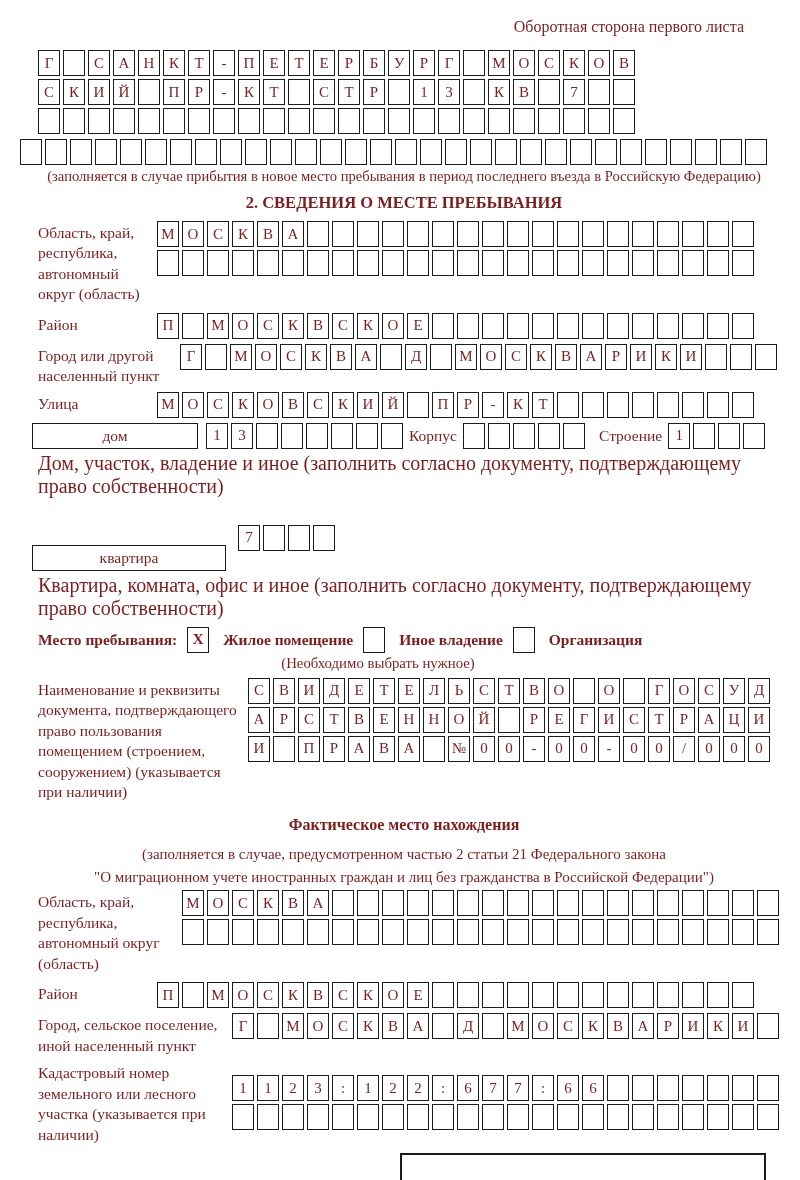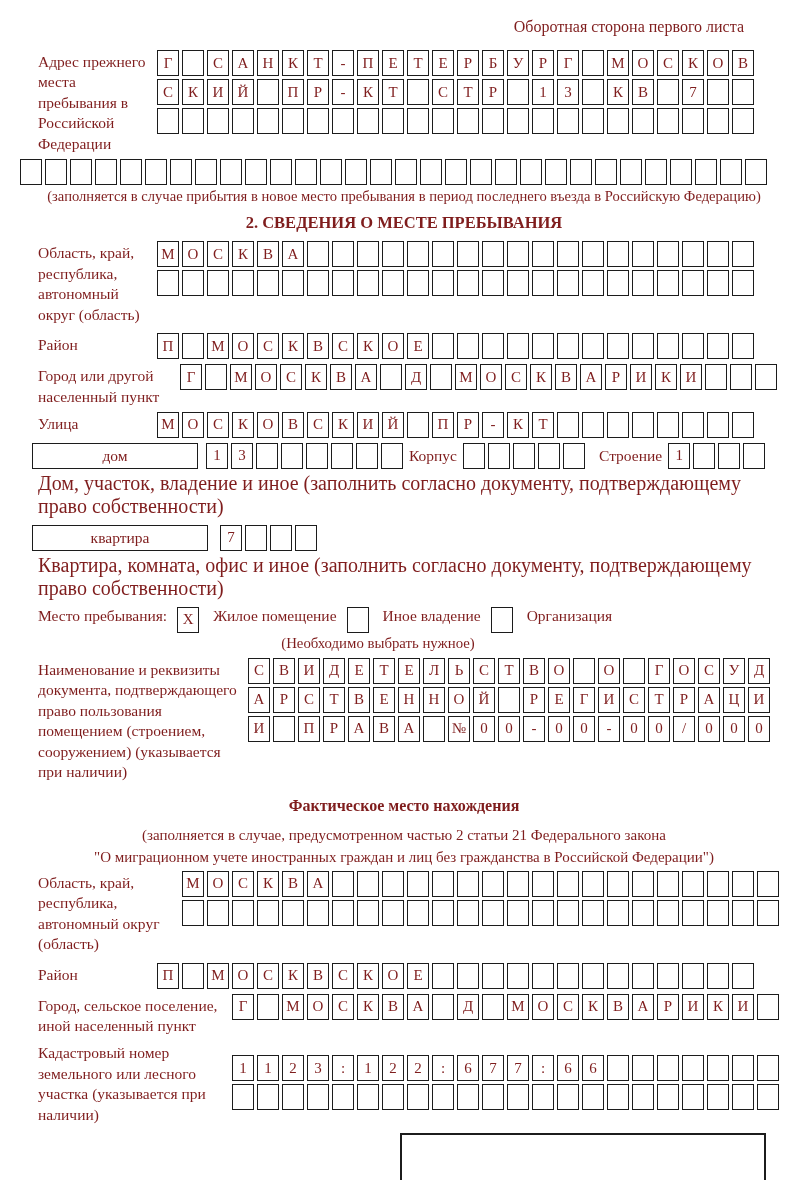--- a/index.html
+++ b/index.html
@@ -25,21 +25,21 @@
   .fullrow{margin:1px 0 3px -18px;}
   .footnote{font-size:14.6px;text-align:center;margin:3px 0 8px;}
   .sec-title{font-weight:bold;text-align:center;font-size:16.5px;margin:6px 0 8px;}
   .widebox{
     box-sizing:border-box;border:1.6px solid #1c1c1c;height:26px;
     display:inline-flex;align-items:center;justify-content:center;font-size:15.5px;flex:0 0 auto;
   }
   .houserow{display:flex;align-items:center;margin:1px 0 3px -6px;}
   .inline-label{font-size:15.5px;padding:0 6px;}
   .caption{font-size:20px;margin:2px 0 7px;}
-  .stayrow{display:flex;margin:5px 0 2px;font-size:15.5px;}
+  .stayrow{display:flex;align-items:center;margin:5px 0 2px;font-size:15.5px;font-weight:bold;}
   .stayrow .cell{margin:0 14px 0 10px;}
   .hint{font-size:14.8px;text-align:center;width:420px;margin:1px 0 6px 130px;}
   .docrow{margin-top:4px;}
   .fact-title{font-weight:bold;text-align:center;font-size:16px;margin:14px 0 9px;}
   .fact-note{font-size:15px;text-align:center;line-height:1.5;margin-bottom:2px;}
   .cad-rows{margin-top:14px;}
   .stamp-box{
     margin:8px 0 0 362px;width:366px;height:176px;box-sizing:border-box;
     border:2px solid #1c1c1c;background:#fff;
   }
@@ -48,21 +48,20 @@
 <body>
 
 <div class="page">
 
   <div class="header-note">Оборотная сторона первого листа</div>
 
   <div class="main">
 
     <section style="margin-top:14px;">
       <div class="frow">
-        <div class="flabel lw119">Адрес прежнего места пребывания в Российской Федерации</div>
         <div class="rows">
           <div class="boxes">
               <span class="cell">Г</span>
               <span class="cell"></span>
               <span class="cell">С</span>
               <span class="cell">А</span>
               <span class="cell">Н</span>
               <span class="cell">К</span>
               <span class="cell">Т</span>
               <span class="cell">-</span>
@@ -346,21 +345,21 @@
       <div class="boxes">
           <span class="cell">1</span>
           <span class="cell"></span>
           <span class="cell"></span>
           <span class="cell"></span>
         </div>
     </div>
     <div class="caption">Дом, участок, владение и иное (заполнить согласно документу, подтверждающему право собственности)</div>
 
     <div class="houserow">
-      <div class="widebox" style="width:176px;">квартира</div>
+      <div class="widebox" style="width:194px;margin-top:40px;">квартира</div>
       <div class="boxes" style="margin-left:12px;">
           <span class="cell">7</span>
           <span class="cell"></span>
           <span class="cell"></span>
           <span class="cell"></span>
         </div>
     </div>
     <div class="caption">Квартира, комната, офис и иное (заполнить согласно документу, подтверждающему право собственности)</div>
 
     <div class="stayrow">

